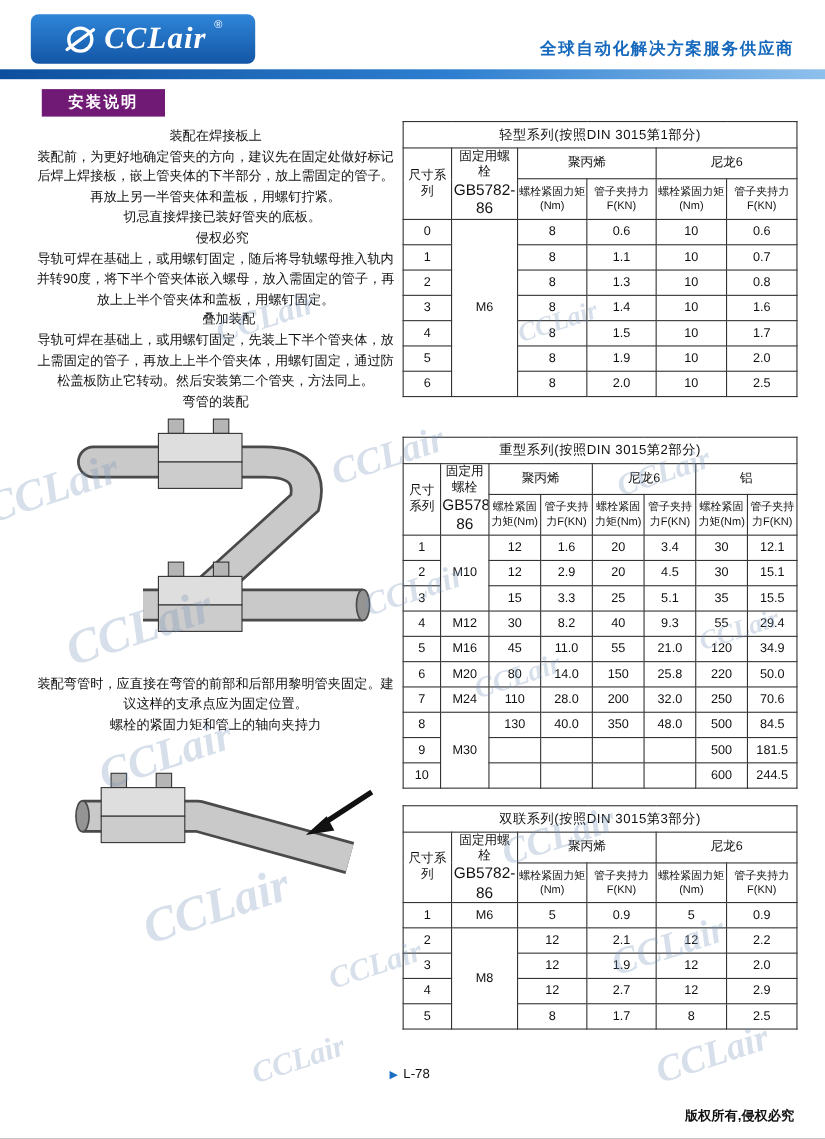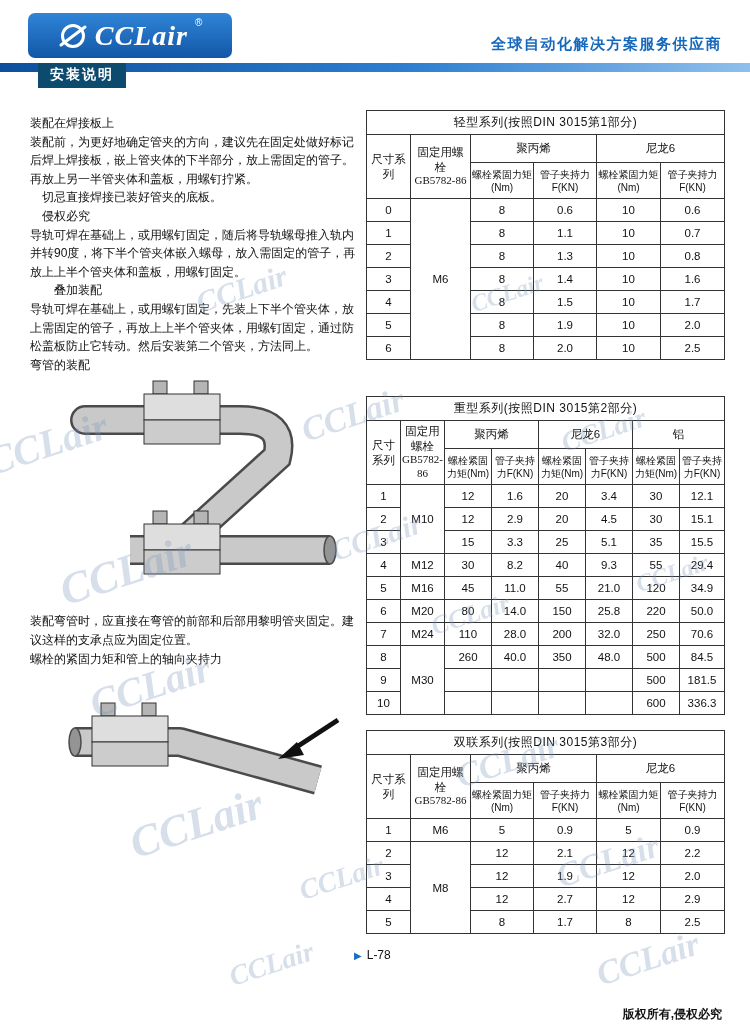--- a/index.html
+++ b/index.html
@@ -12,54 +12,54 @@
     background:linear-gradient(180deg,#2f85d8 0%, #1356a6 100%); border-radius:7px;
     display:flex; align-items:center; justify-content:center; gap:7px; z-index:2; }
   .logo-text { color:#fff; font-size:28px; font-weight:bold; font-style:italic;
     font-family:"Liberation Serif","DejaVu Serif",serif; letter-spacing:1px; line-height:1; }
   .logo-reg { color:#fff; font-size:10px; align-self:flex-start; margin-top:4px; }
   .tagline { position:absolute; right:28px; top:35px; color:#1668bd; font-size:15px;
     font-weight:bold; letter-spacing:1.5px; z-index:2; }
   .header-bar { position:absolute; left:0; top:63px; width:750px; height:9px;
     background:linear-gradient(90deg,#0d4f9e 0%, #2e7fd0 55%, #8fc0ec 100%); }
 
-  .section-badge { position:absolute; left:38px; top:63px; background:#0c4a6e; color:#fff;
-    font-size:14px; font-weight:bold; padding:3px 12px 4px; letter-spacing:2px; z-index:2; }
+  .section-badge { position:absolute; left:38px; top:81px; background:#701a75; color:#fff;
+    font-size:14px; font-weight:bold; padding:3px 24px 4px; letter-spacing:2px; z-index:2; }
 
   
   .left-col { position:absolute; left:30px; top:114px; width:332px; font-size:12px;
-    line-height:1.55; color:#111; z-index:1; }
+    line-height:1.55; color:#111; z-index:1;text-align:center; }
   .left-col p { margin:0; }
   .ind1 { text-indent:1em; }
   .ind2 { text-indent:2em; }
   .h-sec { margin-top:8px; }
   .diagram { display:block; margin:4px 0 2px 0; }
 
   
   .right-col { position:absolute; left:366px; top:110px; width:296px; z-index:1; }
   .table-wrap:nth-child(1) { margin-bottom:36px; }
   .table-wrap:nth-child(2) { margin-bottom:15px; }
   table { border-collapse:collapse; width:100%; table-layout:fixed; }
   td { border:1px solid #333; text-align:center; vertical-align:middle; color:#111;
     overflow:hidden; padding:0 1px; }
   .t-title { font-size:12px; height:24px; letter-spacing:0.5px; }
   .mat-row td { height:28px; font-size:11.5px; }
   .hdr { font-size:11.5px; line-height:1.25; }
-  .hdr .std { display:block; font-size:11px; letter-spacing:0;font-family:Liberation Serif, serif; }
+  .hdr .std { display:block; font-size:14px; letter-spacing:0; }
   .sub-row td { height:36px; }
   .sub { font-size:10px; line-height:1.3; }
   tr.data td { font-size:11.5px; height:23px; }
 
   
   .wm { position:absolute; color:rgba(120,148,186,0.30); font-style:italic; font-weight:bold;
     font-family:"Liberation Serif","DejaVu Serif",serif; transform:rotate(-18deg);
     pointer-events:none; z-index:6; white-space:nowrap; }
 
   
-  .page-num { position:absolute; left:354px; top:948px; font-size:12px; color:#111; z-index:2; }
+  .page-num { position:absolute; left:354px; top:969px; font-size:12px; color:#111; z-index:2; }
   .page-num .tri { color:#1a6fc0; font-size:10px; margin-right:5px; }
   .copyright { position:absolute; right:28px; top:1006px; font-size:12px; font-weight:bold;
     color:#111; z-index:2; }
 </style>
 </head>
 <body>
 
 <div class="page" id="page">
 
   <div class="logo-box">
@@ -309,21 +309,21 @@
               <td>110</td>
               <td>28.0</td>
               <td>200</td>
               <td>32.0</td>
               <td>250</td>
               <td>70.6</td>
             </tr>
             <tr class="data">
               <td>8</td>
               <td rowspan="3">M30</td>
-              <td>260</td>
+              <td>130</td>
               <td>40.0</td>
               <td>350</td>
               <td>48.0</td>
               <td>500</td>
               <td>84.5</td>
             </tr>
             <tr class="data">
               <td>9</td>
               <td></td>
               <td></td>
@@ -332,21 +332,21 @@
               <td>500</td>
               <td>181.5</td>
             </tr>
             <tr class="data">
               <td>10</td>
               <td></td>
               <td></td>
               <td></td>
               <td></td>
               <td>600</td>
-              <td>336.3</td>
+              <td>244.5</td>
             </tr>
           </tbody>
         </table>
       </div>
       <div class="table-wrap">
         <table>
           <colgroup>
             <col style="width:44px">
             <col style="width:60px">
             <col style="width:63px">

